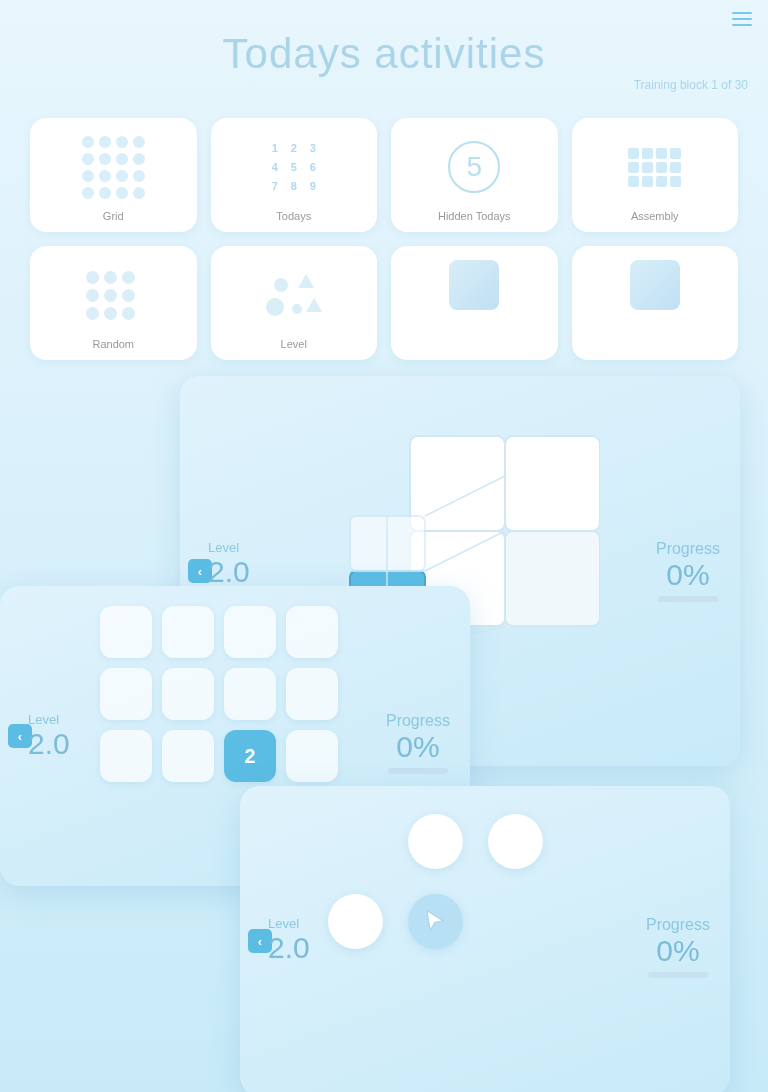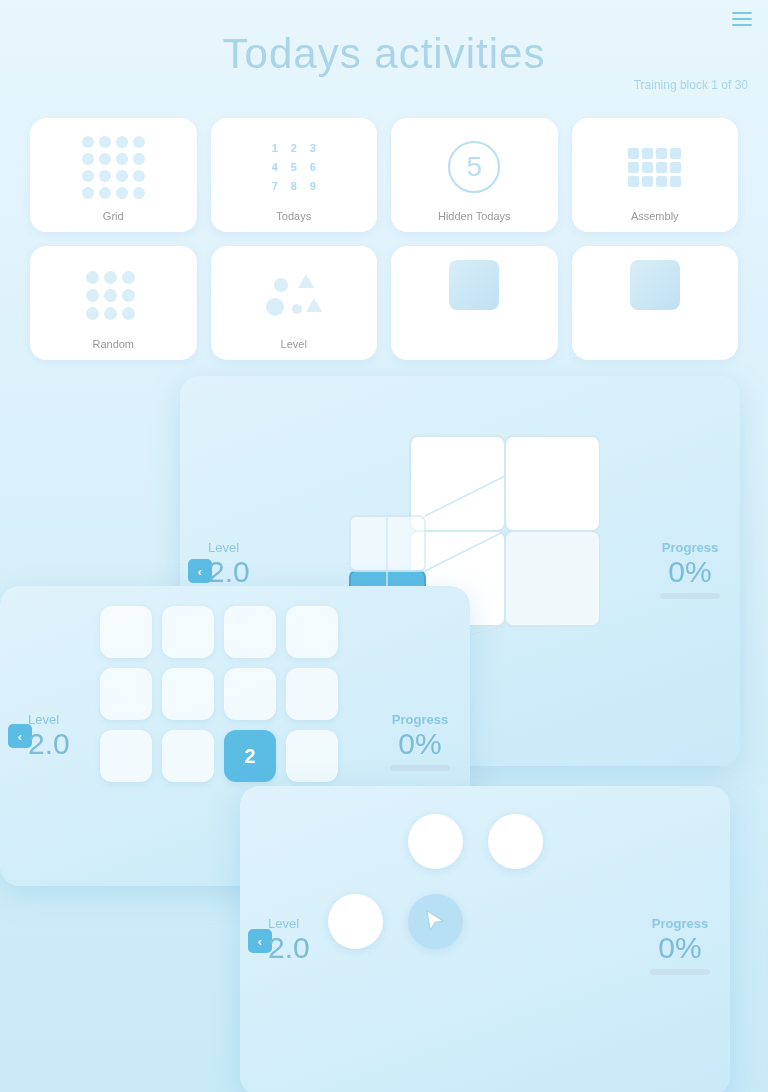--- a/index.html
+++ b/index.html
@@ -268,23 +268,23 @@
       font-size: 30px;
       color: #7bbcd8;
       font-weight: 300;
     }
 
     .panel-progress {
       position: absolute;
       text-align: center;
     }
     .panel-progress .lbl {
-      font-size: 13px;
+      font-size: 16px;
       color: #8cc8e0;
-      font-weight: 700;
+      font-weight: 400;
     }
     .panel-progress .val {
       font-size: 30px;
       color: #7bbcd8;
       font-weight: 300;
     }
     .progress-bar-bg {
       width: 60px;
       height: 6px;
       background: #c8e0f0;

